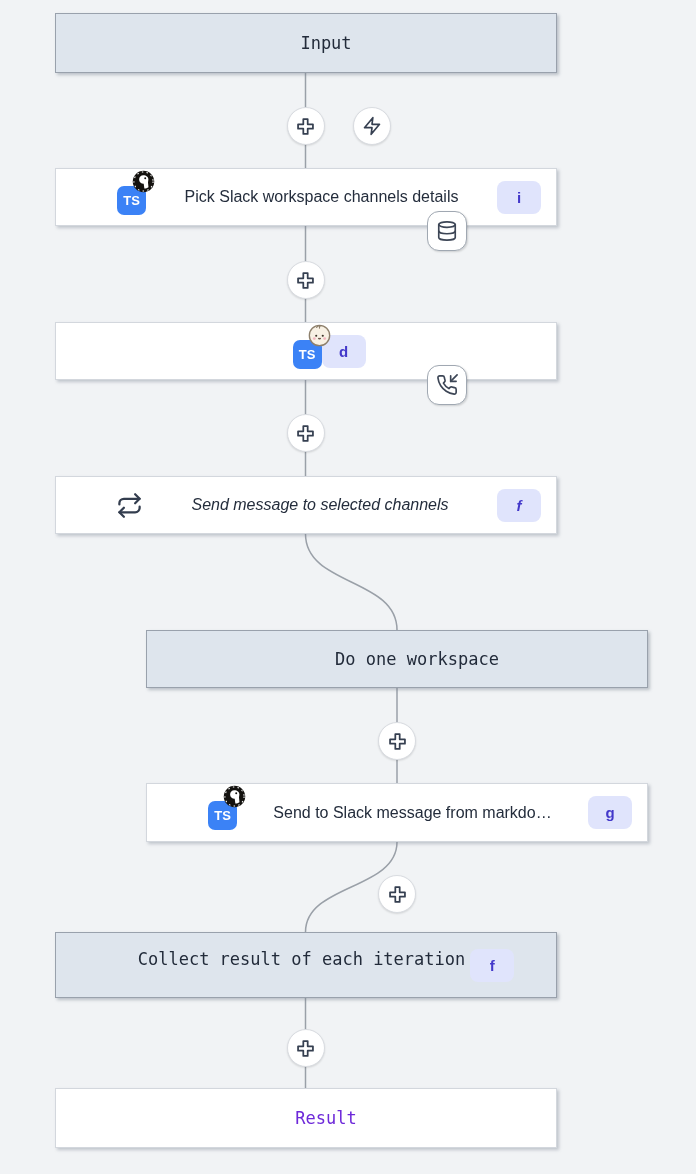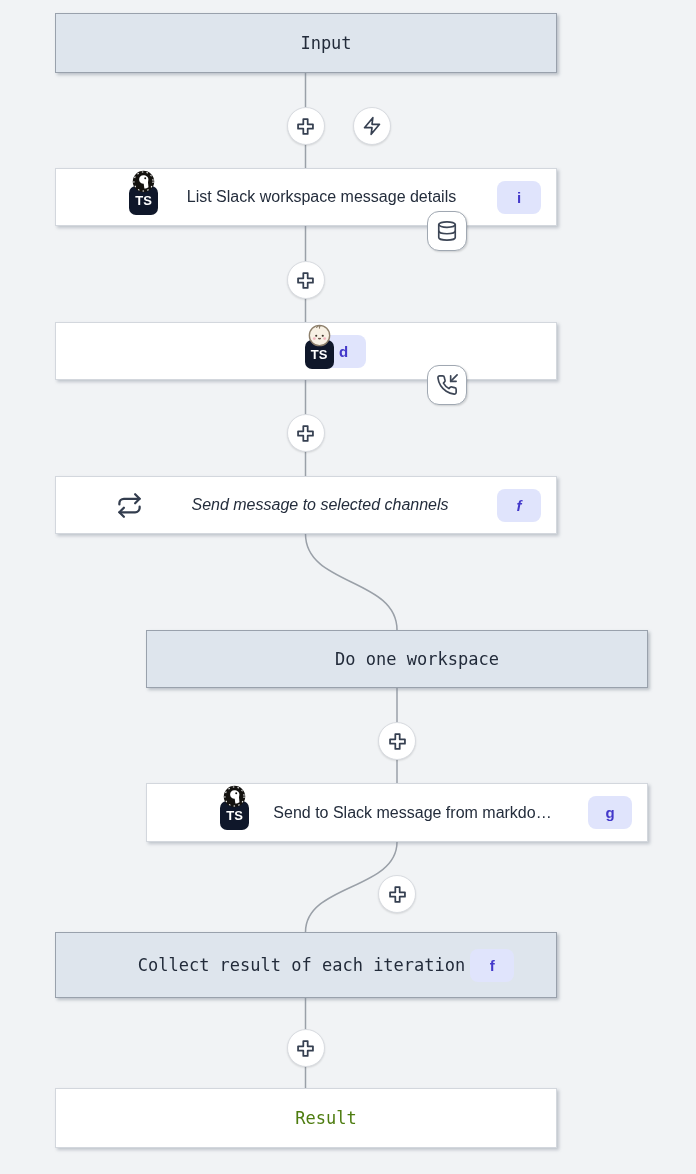--- a/index.html
+++ b/index.html
@@ -49,23 +49,23 @@
     background:#e0e4fc;
     color:#4338ca;
     font-weight:bold;font-size:15px;
     font-family:"Liberation Sans",sans-serif;
   }
   .node .badge{margin-right:15px;}
 
   
   .lang-wrap{position:relative;width:33px;height:33px;margin-left:17px;flex:none;}
   .ts-square{
-    position:absolute;left:16px;bottom:-1px;
+    position:absolute;left:4px;bottom:-1px;
     width:29px;height:29px;border-radius:7px;
-    background:#0f172a;color:#fff;
+    background:#3b82f6;color:#fff;
     font-weight:bold;font-size:13px;
     display:flex;align-items:center;justify-content:center;
   }
   .runtime-circle{position:absolute;right:-9px;top:-11px;width:23px;height:23px;}
 
   .loop-icon-wrap{margin-left:20px;flex:none;display:flex;align-items:center;}
 
   
   .pin{
     position:absolute;z-index:3;
@@ -80,21 +80,21 @@
   
   .attach{
     position:absolute;z-index:3;
     width:40px;height:40px;border-radius:12px;
     background:#fff;border:1px solid #a0a8b2;
     box-shadow:1px 1px 2px rgba(0,0,0,.15);
     display:flex;align-items:center;justify-content:center;
     padding:0;cursor:pointer;
   }
 
-  .collect-row{display:flex;align-items:center;gap:5px;}
+  .collect-row{display:flex;align-items:flex-start;gap:5px;}
 </style>
 </head>
 <body>
 
 <div class="canvas">
 
   <svg class="edges" width="696" height="1174">
     <path d="M305.5,73 L305.5,168"></path>
     <path d="M305.5,226 L305.5,322"></path>
     <path d="M305.5,380 L305.5,476"></path>
@@ -111,21 +111,21 @@
   <div class="box node" style="left:55px;top:168px;width:502px;height:58px;">
     <span class="lang-wrap">
       <span class="ts-square">TS</span>
       <svg class="runtime-circle" viewBox="0 0 24 24">
         <circle cx="12" cy="12" r="11.2" fill="#14120f"></circle>
         <circle cx="12" cy="12" r="10" fill="none" stroke="#fff" stroke-width="1.1" stroke-dasharray="1.6 3.4"></circle>
         <path d="M11.8 5.6c3.1 0 5.3 1.9 5.3 4.3 0 1.2-.4 2-.4 3.1l.5 4.9c-1.2.9-2.8 1.4-4.3 1.4l-.7-5c-2.8-.2-4.8-2-4.8-4.5 0-2.4 1.9-4.2 4.4-4.2z" fill="#fff"></path>
         <circle cx="13.8" cy="8.6" r="1" fill="#14120f"></circle>
       </svg>
     </span>
-    <div class="title">List Slack workspace message details</div>
+    <div class="title">Pick Slack workspace channels details</div>
     <span class="badge">i</span>
   </div>
 
   <button class="attach" style="left:427px;top:211px;">
     <svg width="22" height="22" viewBox="0 0 24 24" fill="none" stroke="#3c4555" stroke-width="1.8" stroke-linecap="round" stroke-linejoin="round">
       <ellipse cx="12" cy="5" rx="9" ry="3"></ellipse>
       <path d="M3 5v14a9 3 0 0 0 18 0V5"></path>
       <path d="M3 12a9 3 0 0 0 18 0"></path>
     </svg>
   </button>
@@ -185,21 +185,21 @@
     <span class="badge">g</span>
   </div>
 
   <div class="box accent" style="left:55px;top:932px;width:502px;height:66px;">
     <span class="collect-row">
       <span>Collect result of each iteration</span>
       <span class="badge">f</span>
     </span>
   </div>
 
-  <div class="box node" style="left:55px;top:1088px;width:502px;height:60px;font-family:'DejaVu Sans Mono','Liberation Mono',monospace;font-size:17px;color:#4d7c0f;">
+  <div class="box node" style="left:55px;top:1088px;width:502px;height:60px;font-family:'DejaVu Sans Mono','Liberation Mono',monospace;font-size:17px;color:#6d28d9;">
     <span>Result</span>
   </div>
 
   <button class="pin" style="left:286.5px;top:107px;">
     <svg width="21" height="21" viewBox="0 0 24 24" fill="none" stroke="#353f50" stroke-width="2" stroke-linejoin="round">
       <path d="M9.5 3.5h5v6h6v5h-6v6h-5v-6h-6v-5h6z"></path>
     </svg>
   </button>
   <button class="pin" style="left:353px;top:107px;">
     <svg width="20" height="20" viewBox="0 0 24 24" fill="none" stroke="#353f50" stroke-width="2" stroke-linejoin="round">

